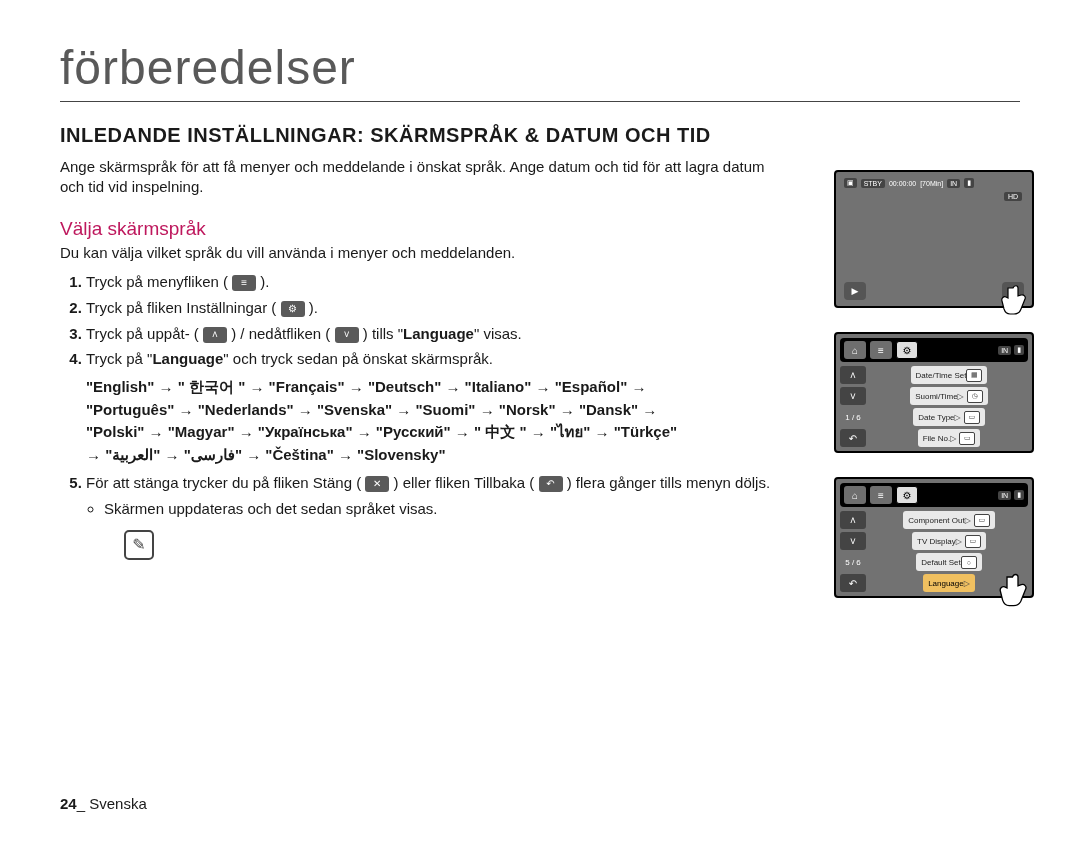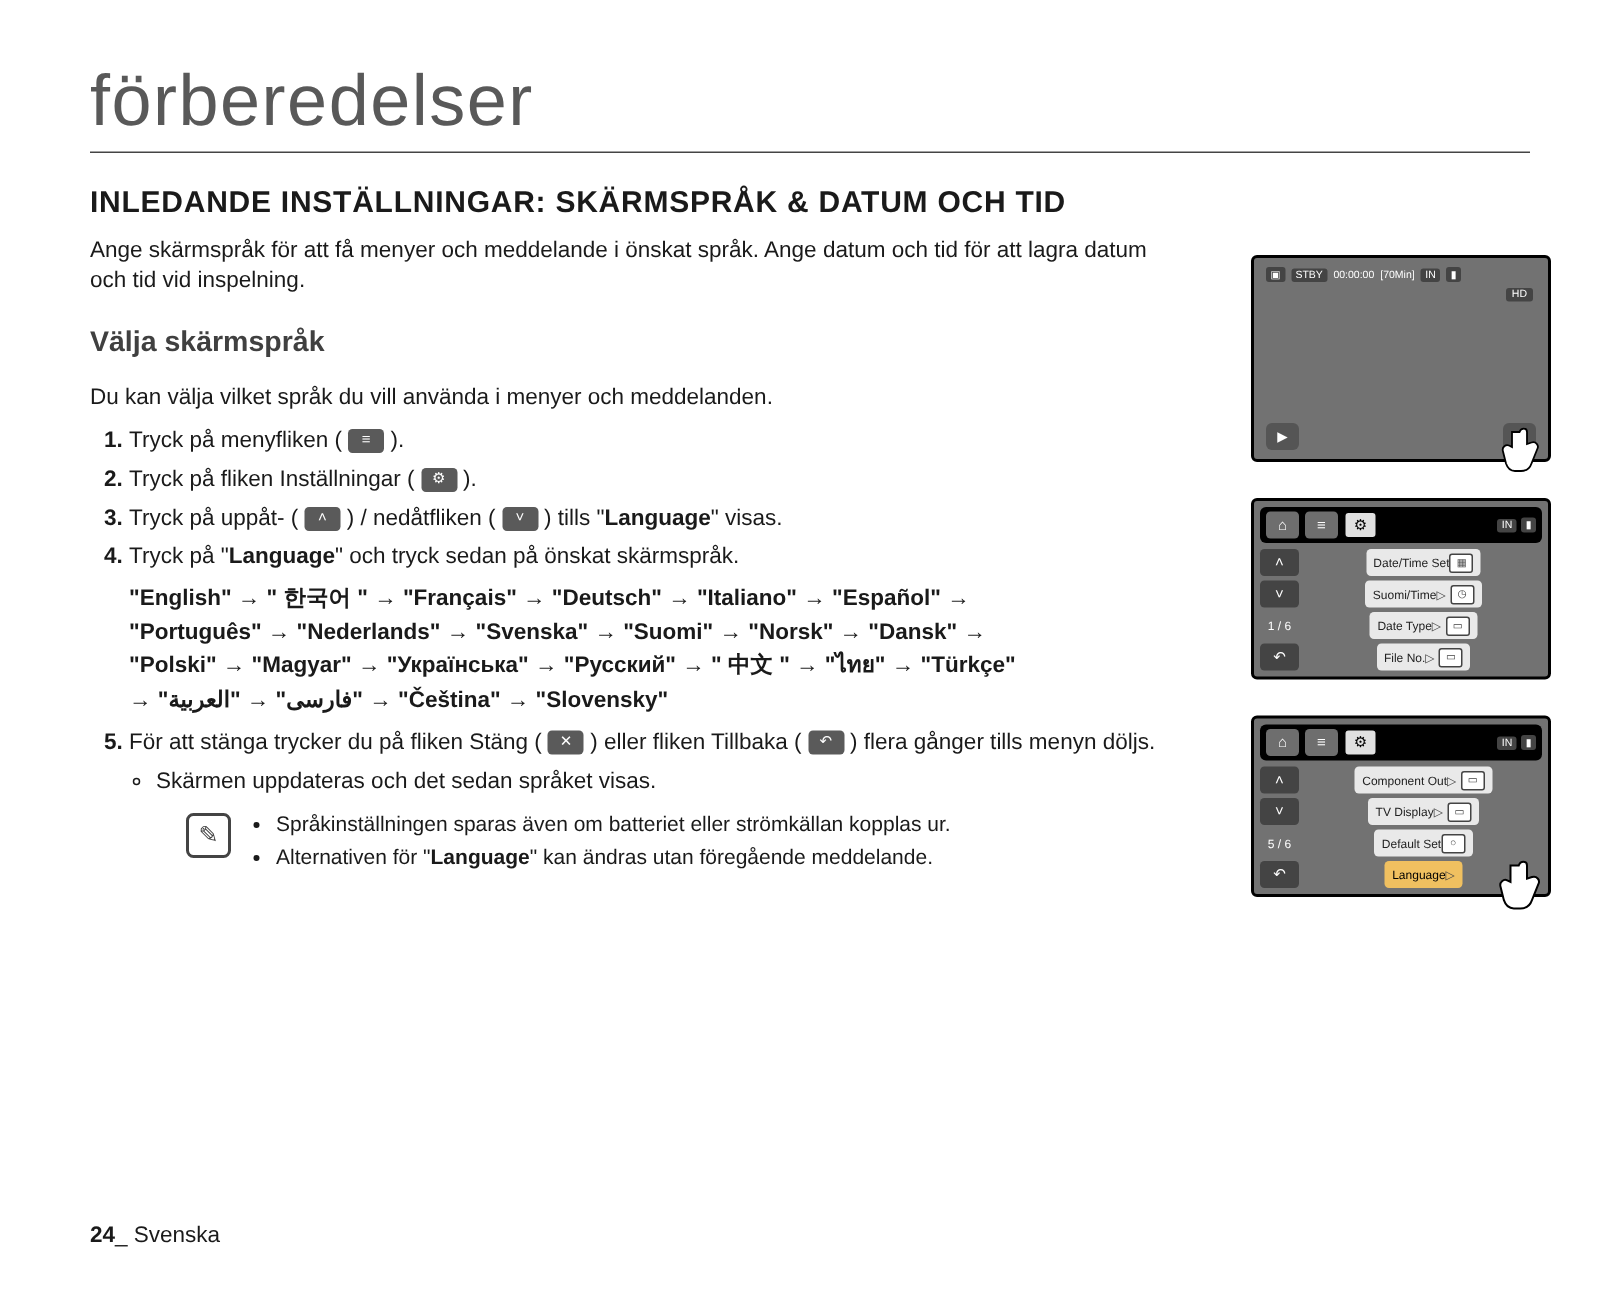--- a/index.html
+++ b/index.html
@@ -35,27 +35,27 @@
     letter-spacing: 0.5px;
   }
   .intro {
     font-size: 15px;
     line-height: 1.3;
     max-width: 720px;
     margin: 0 0 22px 0;
   }
   .subheading {
     font-size: 19px;
-    color: #404040;
+    color: #be185d;
     margin: 0 0 4px 0;
-    font-weight: bold;
+    font-weight: normal;
   }
   .subtext {
     font-size: 15px;
-    margin: 16px 0 10px 0;
+    margin: 4px 0 10px 0;
   }
   ol.steps {
     margin: 4px;
     padding-left: 22px;
     max-width: 740px;
     font-size: 15px;
     line-height: 1.45;
   }
   ol.steps li { margin-bottom: 4px; }
   ol.steps li::marker { font-weight: bold; }
@@ -109,21 +109,21 @@
     min-width: 20px;
     background: #5a5a5a;
     color: #fff;
     border-radius: 3px;
     font-size: 10px;
     padding: 0 2px;
     line-height: 1;
   }
   .footer {
     position: absolute;
-    bottom: 36px;
+    bottom: 56px;
     left: 60px;
     font-size: 15px;
   }
   .footer b { font-weight: bold; }
   
   .screens {
     position: absolute;
     right: 46px;
     top: 170px;
     width: 200px;
@@ -232,26 +232,20 @@
     <li>
       <span>För att stänga trycker du på fliken Stäng ( </span><span class="inline-icon">✕</span><span> ) eller fliken Tillbaka ( </span><span class="inline-icon">↶</span><span> ) flera gånger tills menyn döljs.</span>
       <ul class="bullets" style="margin-left:0; padding-left:18px;">
         <li>Skärmen uppdateras och det sedan språket visas.</li>
       </ul>
     </li>
   </ol>
 
   <div class="note-row">
     <div class="note-icon-box">✎</div>
-    <ul class="note-list">
-      <li>Språkinställningen sparas även om batteriet eller strömkällan kopplas ur.</li>
-      <li>
-        <span>Alternativen för "</span><b>Language</b><span>" kan ändras utan föregående meddelande.</span>
-      </li>
-    </ul>
   </div>
 </div>
 
 <div class="screens">
 
   <div class="screen screen1">
     <div class="topbar">
       <span class="pill">▣</span>
       <span class="pill">STBY</span>
       <span>00:00:00</span>

